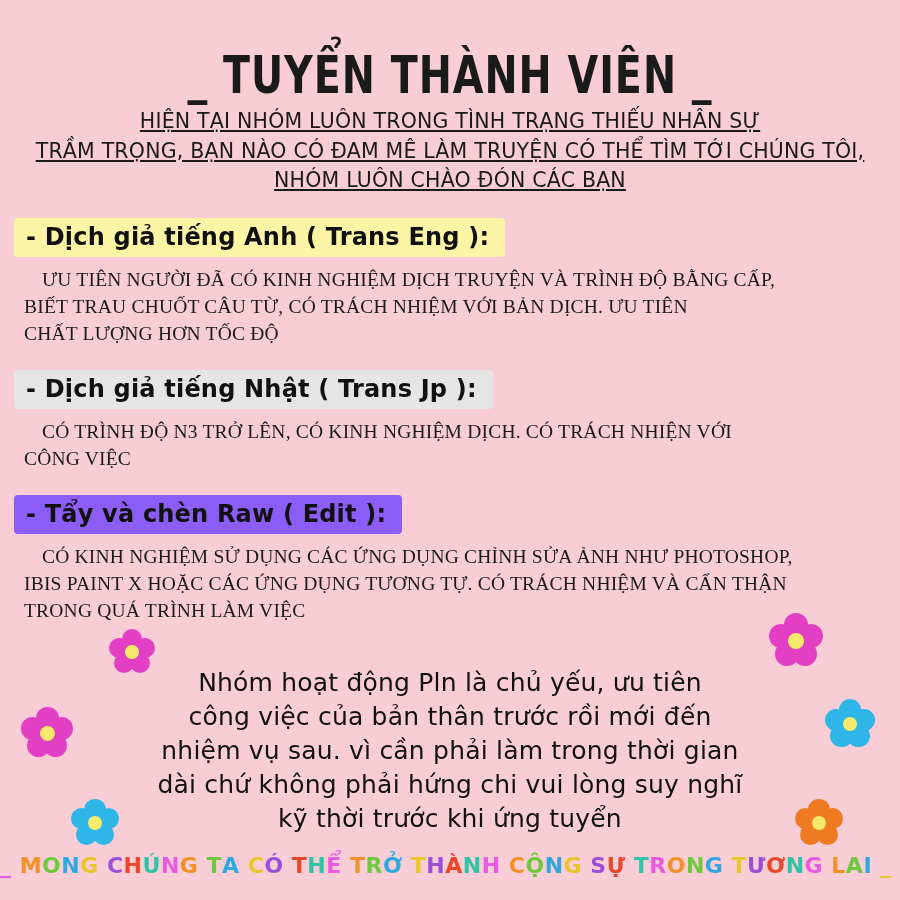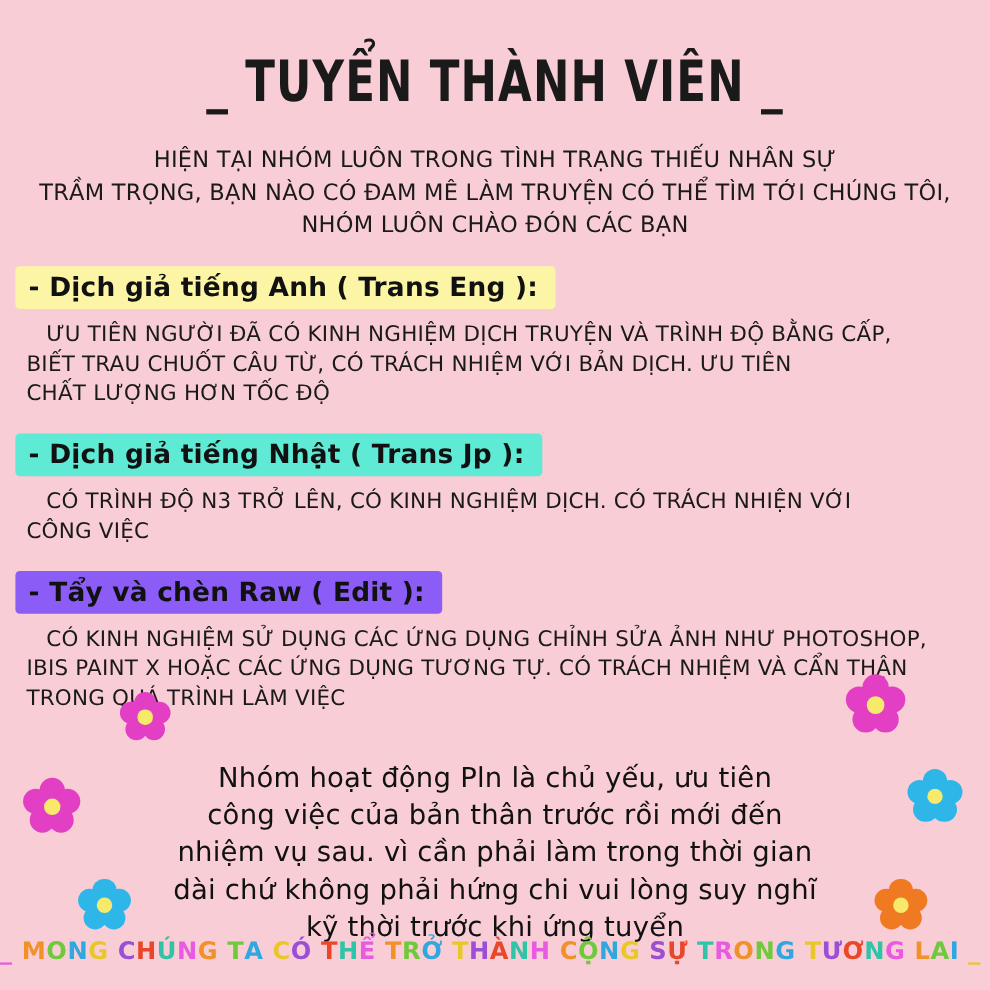--- a/index.html
+++ b/index.html
@@ -31,28 +31,29 @@
     color: #1a1a1a;
     padding-top: 38px;
     text-transform: uppercase;
     font-stretch: condensed;
     transform: scaleY(1.18);
     transform-origin: top center;
   }
 
   
   .intro {
-    margin-top: 42px;
+    margin-top: 18px;
     text-align: center;
     font-size: 20.5px;
     line-height: 1.45;
     color: #1a1a1a;
     text-transform: uppercase;
     letter-spacing: 0.2px;
     padding: 0 26px;
+    text-decoration: underline;
   }
   .intro div { white-space: nowrap; }
 
   
   .section { margin-top: 22px; padding-left: 14px; }
   .sec-head {
     display: inline-block;
     font-size: 24px;
     font-weight: 700;
     color: #111;
@@ -66,21 +67,21 @@
   .sec-head.edit { background: #b57df0; }
   .sec-body {
     margin-top: 10px;
     font-size: 19.5px;
     line-height: 1.38;
     color: #1a1a1a;
     text-transform: uppercase;
     letter-spacing: 0.2px;
     padding-left: 10px;
   }
-  .sec-body div { white-space: nowrap; }
+  .sec-body div { white-space: nowrap; font-family: Liberation Serif, serif; }
   .sec-body div:first-child { padding-left: 18px; }
 
   
   .note {
     margin-top: 42px;
     text-align: center;
     font-size: 25px;
     line-height: 1.36;
     color: #111;
     letter-spacing: 0.2px;
@@ -140,21 +141,21 @@
   <div class="section">
     <div class="sec-head eng" style="background: rgb(253, 245, 166);">- Dịch giả tiếng Anh ( Trans Eng ):</div>
     <div class="sec-body">
       <div>Ưu tiên người đã có kinh nghiệm dịch truyện và trình độ bằng cấp,</div>
       <div>biết trau chuốt câu từ, có trách nhiệm với bản dịch. Ưu tiên</div>
       <div>chất lượng hơn tốc độ</div>
     </div>
   </div>
 
   <div class="section">
-    <div class="sec-head jp" style="background: #5eead4;">- Dịch giả tiếng Nhật ( Trans Jp ):</div>
+    <div class="sec-head jp" style="background: #e5e5e5;">- Dịch giả tiếng Nhật ( Trans Jp ):</div>
     <div class="sec-body">
       <div>Có trình độ N3 trở lên, có kinh nghiệm dịch. Có trách nhiện với</div>
       <div>công việc</div>
     </div>
   </div>
 
   <div class="section">
     <div class="sec-head edit" style="background: #8b5cf6;">- Tẩy và chèn Raw ( Edit ):</div>
     <div class="sec-body">
       <div>Có kinh nghiệm sử dụng các ứng dụng chỉnh sửa ảnh như Photoshop,</div>

